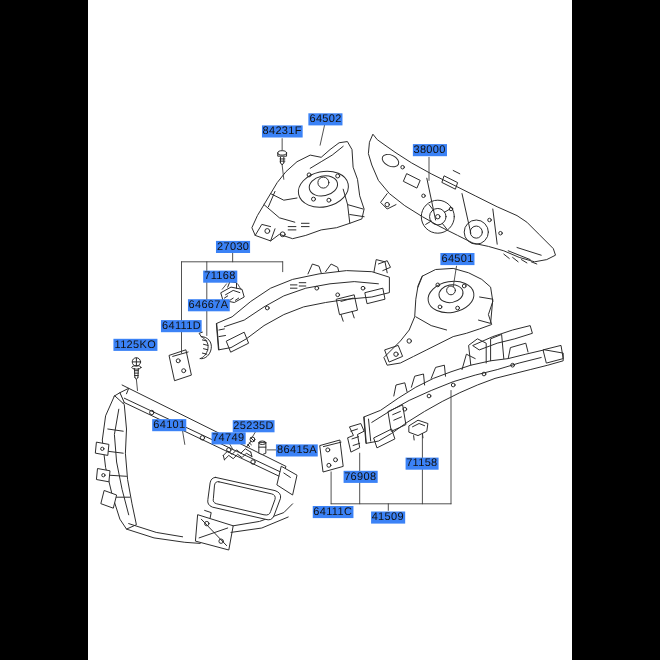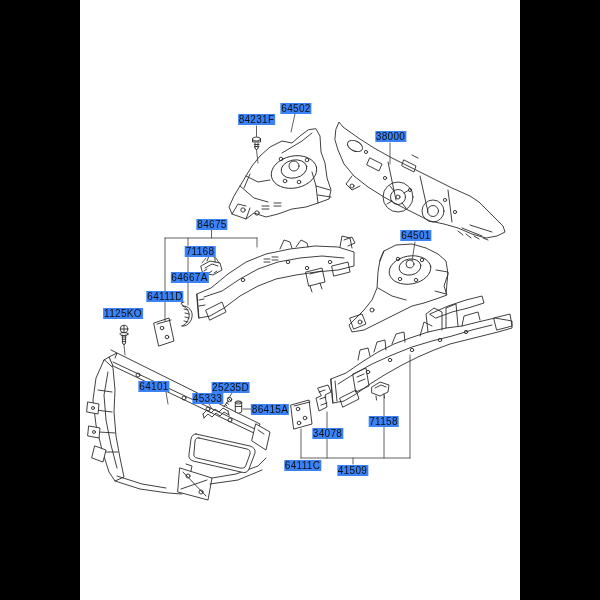--- a/index.html
+++ b/index.html
@@ -226,27 +226,27 @@
       <path d="M232,393 L229,398"></path>
       <path d="M209,404 L212,409"></path>
       <path d="M251,409 H243"></path>
       <path d="M301,458 H410 M301,458 V429 M327,458 V412 M384,458 V396 M410,458 V355 M353,458 V464"></path>
     </g>
   </svg>
 
   <div class="lbl" style="left:256.5px;top:114px">84231F</div>
   <div class="lbl" style="left:296px;top:103px">64502</div>
   <div class="lbl" style="left:390.5px;top:131px">38000</div>
-  <div class="lbl" style="left:212px;top:219px">84675</div>
+  <div class="lbl" style="left:212px;top:219px">27030</div>
   <div class="lbl" style="left:200px;top:246px">71168</div>
   <div class="lbl" style="left:189.5px;top:272px">64667A</div>
   <div class="lbl" style="left:165px;top:291px">64111D</div>
   <div class="lbl" style="left:123px;top:308px">1125KO</div>
   <div class="lbl" style="left:416px;top:230px">64501</div>
   <div class="lbl" style="left:154px;top:381px">64101</div>
   <div class="lbl" style="left:230.5px;top:382px">25235D</div>
-  <div class="lbl" style="left:207.5px;top:393px">45333</div>
+  <div class="lbl" style="left:207.5px;top:393px">74749</div>
   <div class="lbl" style="left:270px;top:404px">86415A</div>
-  <div class="lbl" style="left:327.5px;top:428px">34078</div>
+  <div class="lbl" style="left:327.5px;top:428px">76908</div>
   <div class="lbl" style="left:302.5px;top:460px">64111C</div>
   <div class="lbl" style="left:383.5px;top:416px">71158</div>
   <div class="lbl" style="left:352.5px;top:465px">41509</div>
 </div>
 
 </body></html>

